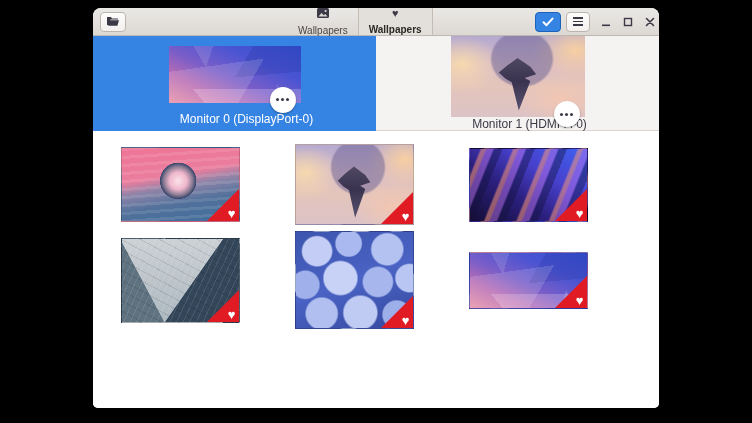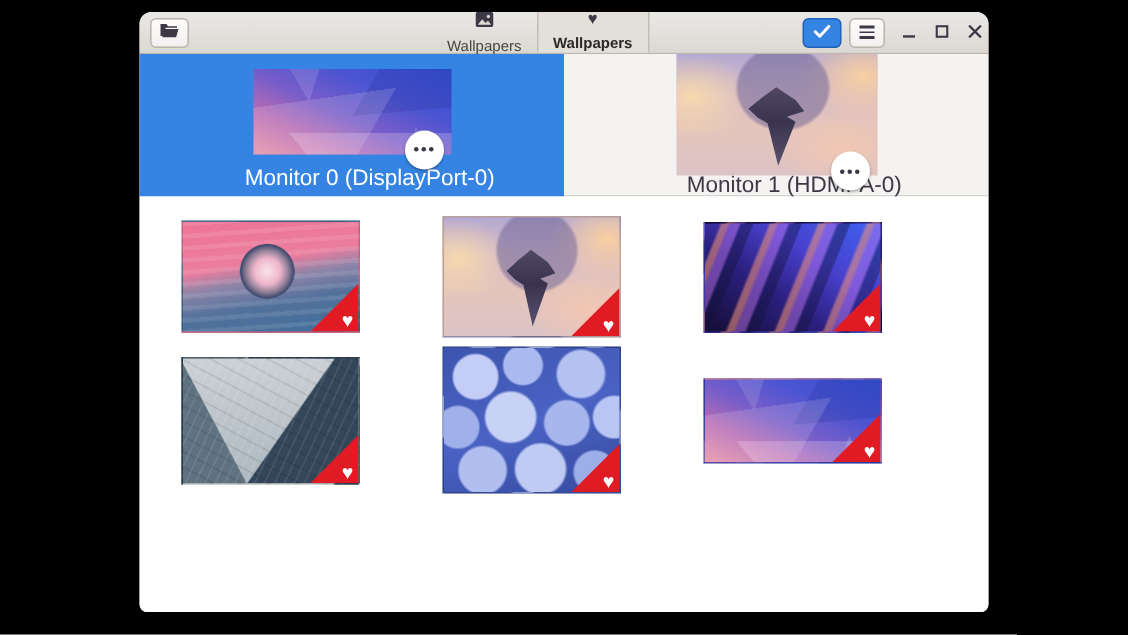--- a/index.html
+++ b/index.html
@@ -51,21 +51,21 @@
   .winctl{width:13px;height:20px;display:flex;align-items:center;justify-content:center;cursor:pointer;margin-left:4px;}
   
   .monitor-strip{position:absolute;left:0;top:28px;width:566px;height:95px;display:flex;}
   .monitor{
     height:100%;display:flex;flex-direction:column;align-items:center;box-sizing:border-box;cursor:pointer;
   }
   .monitor.selected{width:283px;background:#3584e4;}
   .monitor.unselected{width:283px;background:#f4f3f1;border-bottom:1px solid #d8d4d0;}
   .mon-thumb-area{flex:1;display:flex;align-items:center;justify-content:center;width:100%;}
   .mon-thumb{position:relative;}
-  .mon-label{font-size:15px;padding-bottom:5px;line-height:14px;margin-left:24px;}
+  .mon-label{font-size:12px;padding-bottom:5px;line-height:14px;margin-left:24px;}
   .monitor.selected .mon-label{color:#ffffff;}
   .monitor.unselected .mon-label{color:#3d3846;}
   .more-btn{
     position:absolute;right:5px;bottom:-10px;width:26px;height:26px;border-radius:50%;
     background:#fff;box-shadow:0 1px 2px rgba(0,0,0,.35);
     display:flex;align-items:center;justify-content:center;gap:2px;cursor:pointer;z-index:3;
   }
   .more-btn i{display:block;width:3px;height:3px;border-radius:50%;background:#3d3846;}
   
   .content{position:absolute;left:0;top:123px;width:566px;height:277px;background:#fff;}

